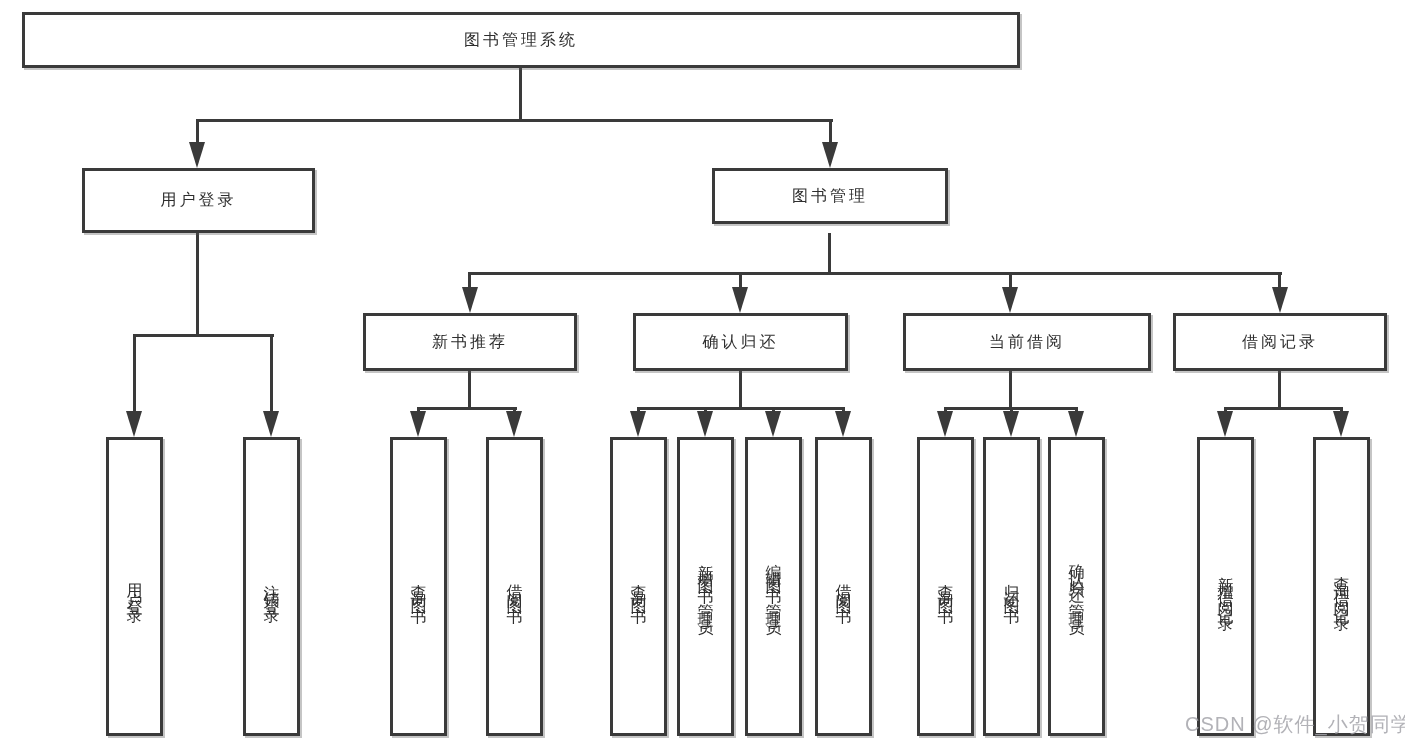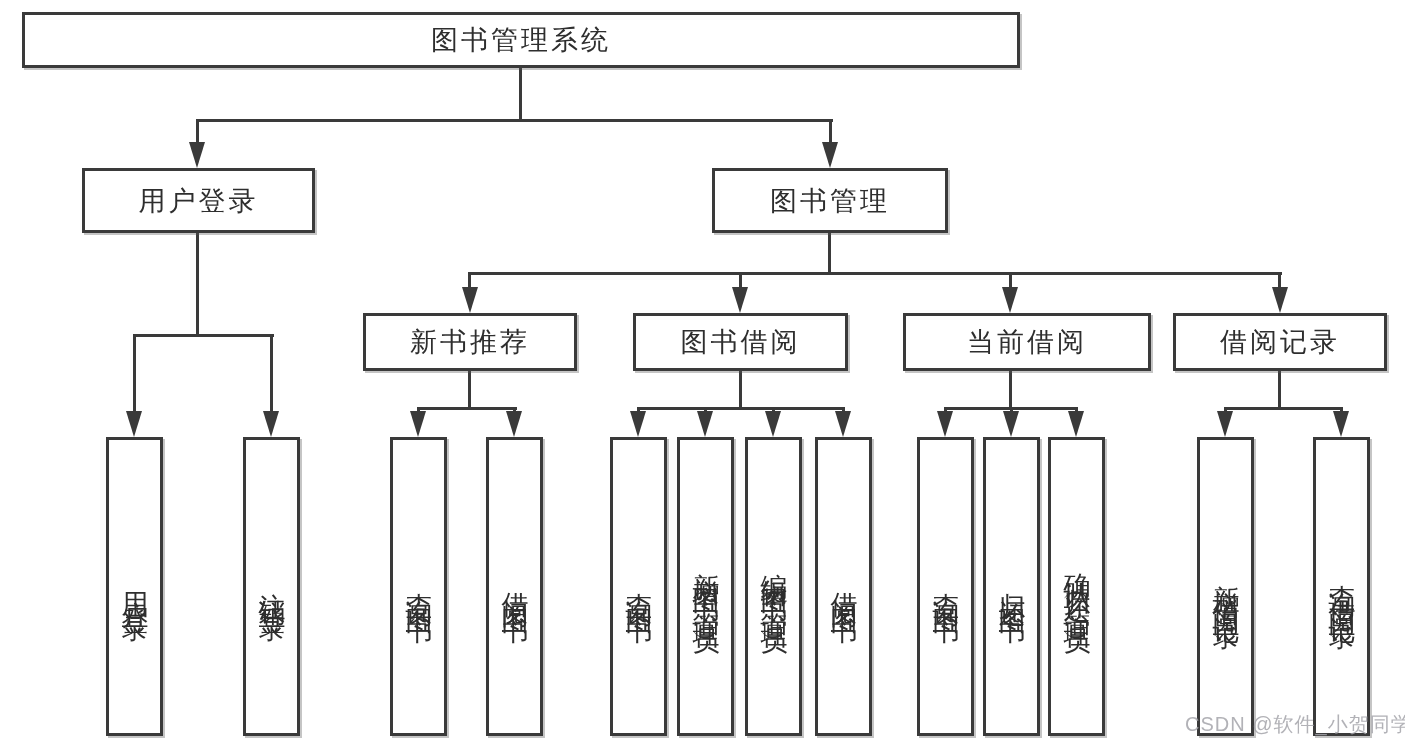--- a/index.html
+++ b/index.html
@@ -14,21 +14,21 @@
     position:absolute;
     box-sizing:border-box;
     background:#ffffff;
     border:3px solid #3a3a3a;
     box-shadow:2px 2px 0 rgba(90,90,90,0.35);
     display:flex;align-items:center;justify-content:center;
     color:#2e2e2e;
     z-index:2;
   }
   .box .lbl{
-    font-size:27px;
+    font-size:16px;
     letter-spacing:3px;
     color:#2e2e2e;
     white-space:nowrap;
   }
   .box.vert .lbl{
     writing-mode:vertical-rl;
     letter-spacing:8px;
     white-space:normal;
     line-height:1;
   }
@@ -115,29 +115,29 @@
   <div class="vl" style="left:1340px;top:407px;height:10px"></div>
   <div class="ah" style="left:1333px;top:411px"></div>
 
   <div class="box" style="left:22px;top:12px;width:998px;height:56px">
     <span class="lbl">图书管理系统</span>
   </div>
 
   <div class="box" style="left:82px;top:168px;width:233px;height:65px">
     <span class="lbl">用户登录</span>
   </div>
-  <div class="box" style="left:712px;top:168px;width:236px;height:65px">
+  <div class="box" style="left:712px;top:168px;width:236px;height:56px">
     <span class="lbl">图书管理</span>
   </div>
 
   <div class="box" style="left:363px;top:313px;width:214px;height:58px">
     <span class="lbl">新书推荐</span>
   </div>
   <div class="box" style="left:633px;top:313px;width:215px;height:58px">
-    <span class="lbl">图书借阅</span>
+    <span class="lbl">确认归还</span>
   </div>
   <div class="box" style="left:903px;top:313px;width:248px;height:58px">
     <span class="lbl">当前借阅</span>
   </div>
   <div class="box" style="left:1173px;top:313px;width:214px;height:58px">
     <span class="lbl">借阅记录</span>
   </div>
 
   <div class="box vert" style="left:106px;top:437px;width:57px;height:299px">
     <span class="lbl">用户登录</span>

